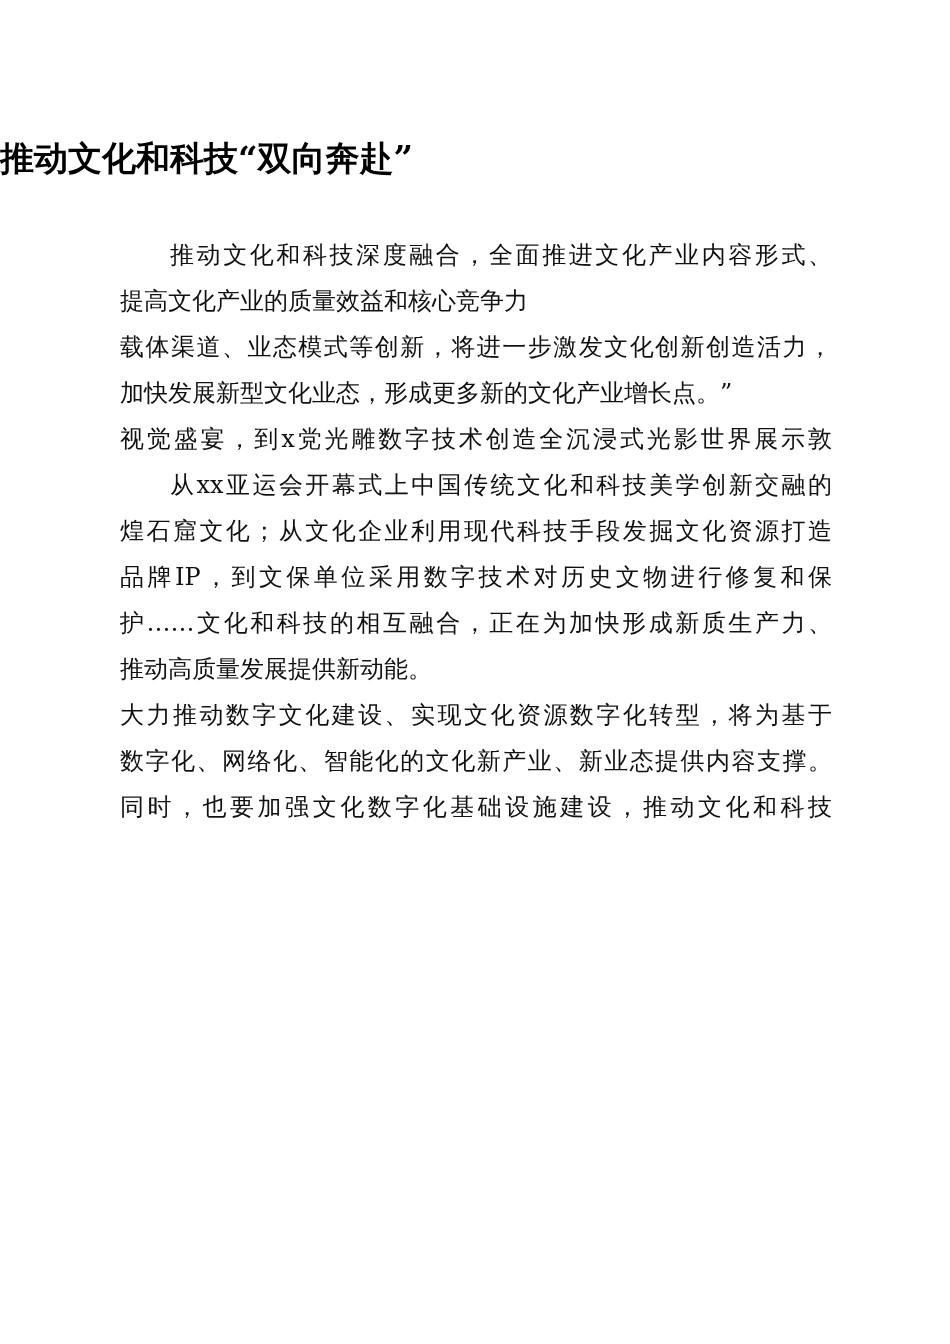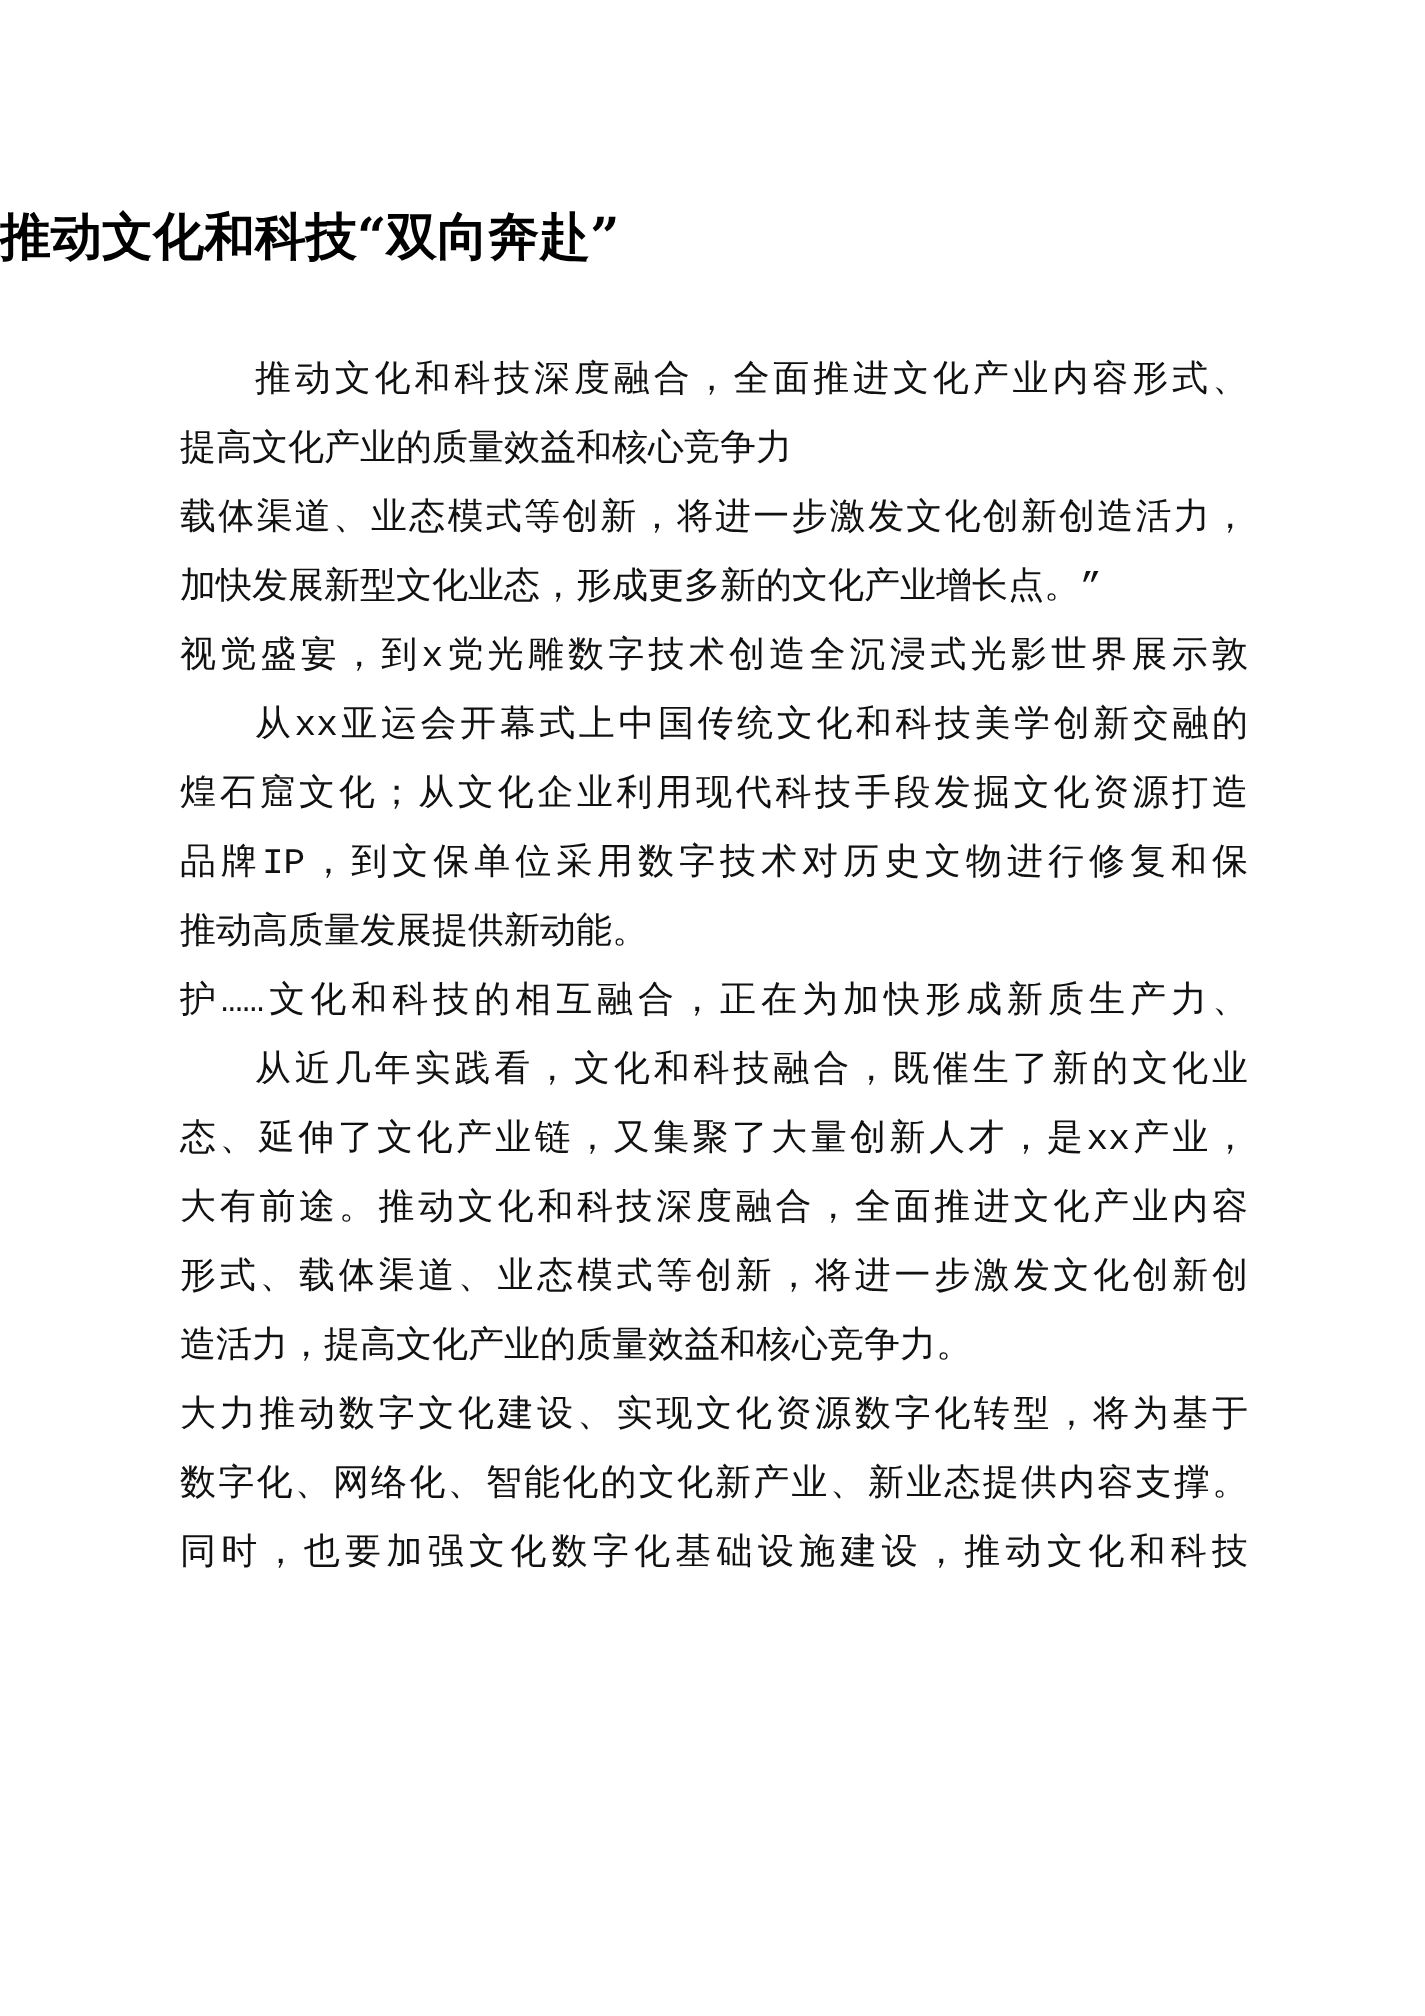--- a/index.html
+++ b/index.html
@@ -33,21 +33,20 @@
       font-weight: bold;
       letter-spacing: 0px;
       line-height: 50px;
       color: #000000;
     }
     .body {
       position: absolute;
       left: 120px;
       top: 232px;
       width: 712px;
-      font-family: Liberation Mono, monospace;
     }
     .line {
       display: block;
       height: 46px;
       line-height: 46px;
       font-size: 24px;
       white-space: nowrap;
       text-align: justify;
       text-align-last: justify;
       letter-spacing: 0px;
@@ -75,31 +74,24 @@
 
     <div>
       <span class="line last">加快发展新型文化业态，形成更多新的文化产业增长点。”</span>
     </div>
 
     <div>
       <span class="line">视觉盛宴，到x党光雕数字技术创造全沉浸式光影世界展示敦</span>
       <span class="line indent">从xx亚运会开幕式上中国传统文化和科技美学创新交融的</span>
       <span class="line">煌石窟文化；从文化企业利用现代科技手段发掘文化资源打造</span>
       <span class="line">品牌IP，到文保单位采用数字技术对历史文物进行修复和保</span>
+      <span class="line">护……文化和科技的相互融合，正在为加快形成新质生产力、</span>
       <span class="line last">推动高质量发展提供新动能。</span>
-      <span class="line">护……文化和科技的相互融合，正在为加快形成新质生产力、</span>
     </div>
 
-    <div>
-      <span class="line indent">从近几年实践看，文化和科技融合，既催生了新的文化业</span>
-      <span class="line">态、延伸了文化产业链，又集聚了大量创新人才，是xx产业，</span>
-      <span class="line">大有前途。推动文化和科技深度融合，全面推进文化产业内容</span>
-      <span class="line">形式、载体渠道、业态模式等创新，将进一步激发文化创新创</span>
-      <span class="line last">造活力，提高文化产业的质量效益和核心竞争力。</span>
-    </div>
 
     <div>
       <span class="line">大力推动数字文化建设、实现文化资源数字化转型，将为基于</span>
       <span class="line">数字化、网络化、智能化的文化新产业、新业态提供内容支撑。</span>
       <span class="line">同时，也要加强文化数字化基础设施建设，推动文化和科技</span>
     </div>
   </div>
 </div>
 
 </body></html>

